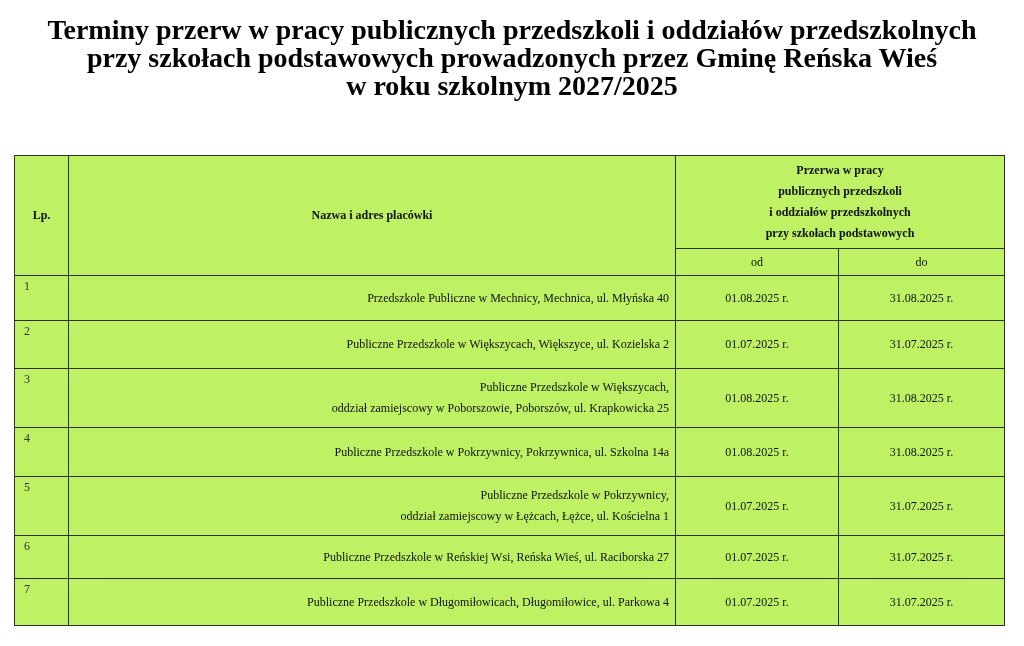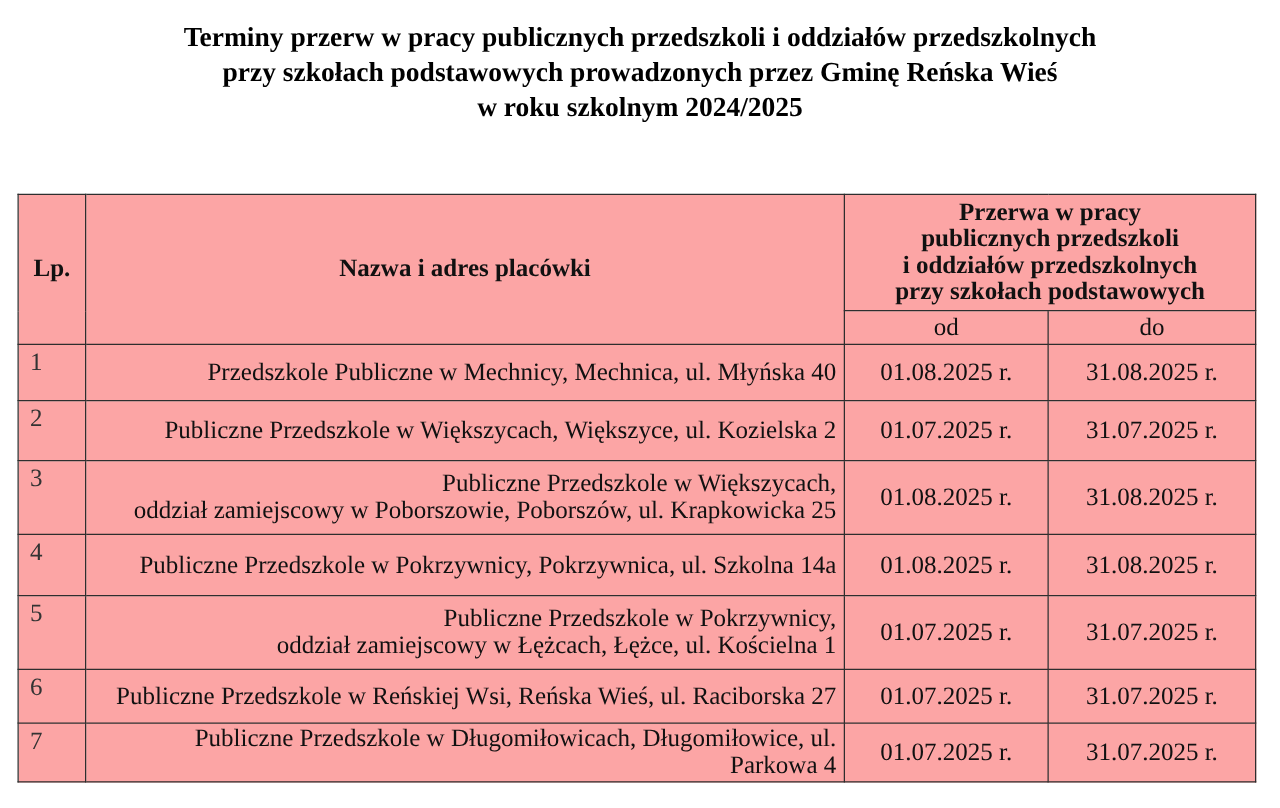--- a/index.html
+++ b/index.html
@@ -14,35 +14,35 @@
   .page {
     position: relative;
     width: 1024px;
     height: 646px;
     background: #ffffff;
   }
   .doc-title {
     margin-top: 16px;
     text-align: center;
     font-weight: bold;
-    font-size: 22px;
+    font-size: 28px;
     line-height: 28px;
     color: #000000;
   }
   table.schedule {
     border-collapse: collapse;
     table-layout: fixed;
     width: 990px;
     margin: 55px 0 0 14px;
   }
   table.schedule th,
   table.schedule td {
     border: 1.5px solid #2e2e2e;
-    font-size: 20px;
-    background: #fca5a5;
+    font-size: 12px;
+    background: #bef264;
   }
   
   th.lp-head, th.name-head {
     font-weight: bold;
     text-align: center;
     vertical-align: middle;
     margin-left: 10px;
   }
   th.break-head {
     font-weight: bold;
@@ -88,21 +88,21 @@
   tbody tr:nth-child(7) { height: 47px; }
 </style>
 </head>
 <body>
 
 <div class="page">
 
   <div class="doc-title">
     <div>Terminy przerw w pracy publicznych przedszkoli i oddziałów przedszkolnych</div>
     <div>przy szkołach podstawowych prowadzonych przez Gminę Reńska Wieś</div>
-    <div>w roku szkolnym 2024/2025</div>
+    <div>w roku szkolnym 2027/2025</div>
   </div>
 
   <table class="schedule">
     <colgroup>
       <col style="width:54px">
       <col style="width:607px">
       <col style="width:163px">
       <col style="width:166px">
     </colgroup>
     <thead>

